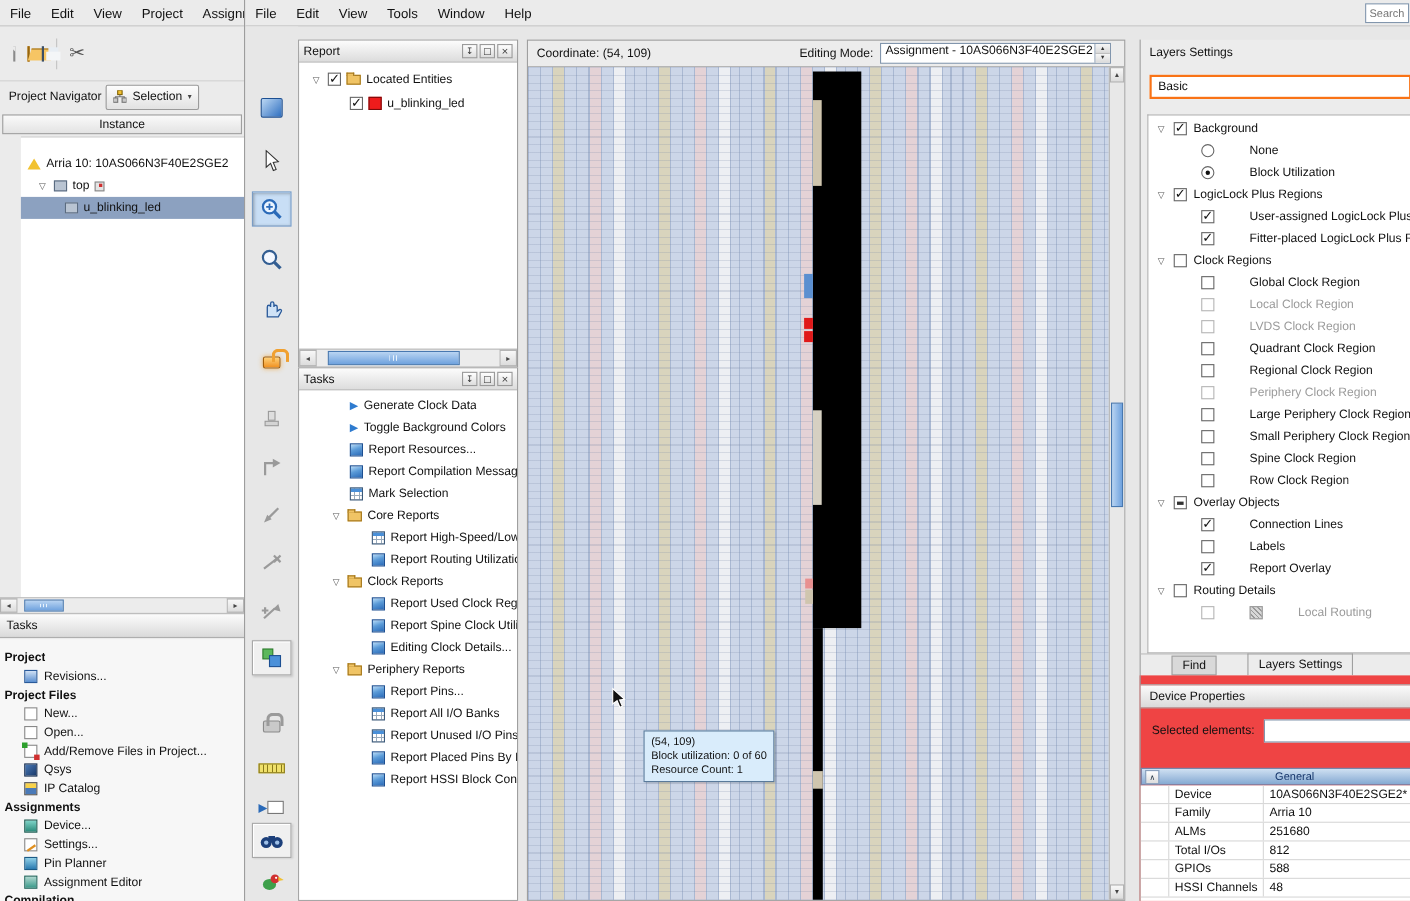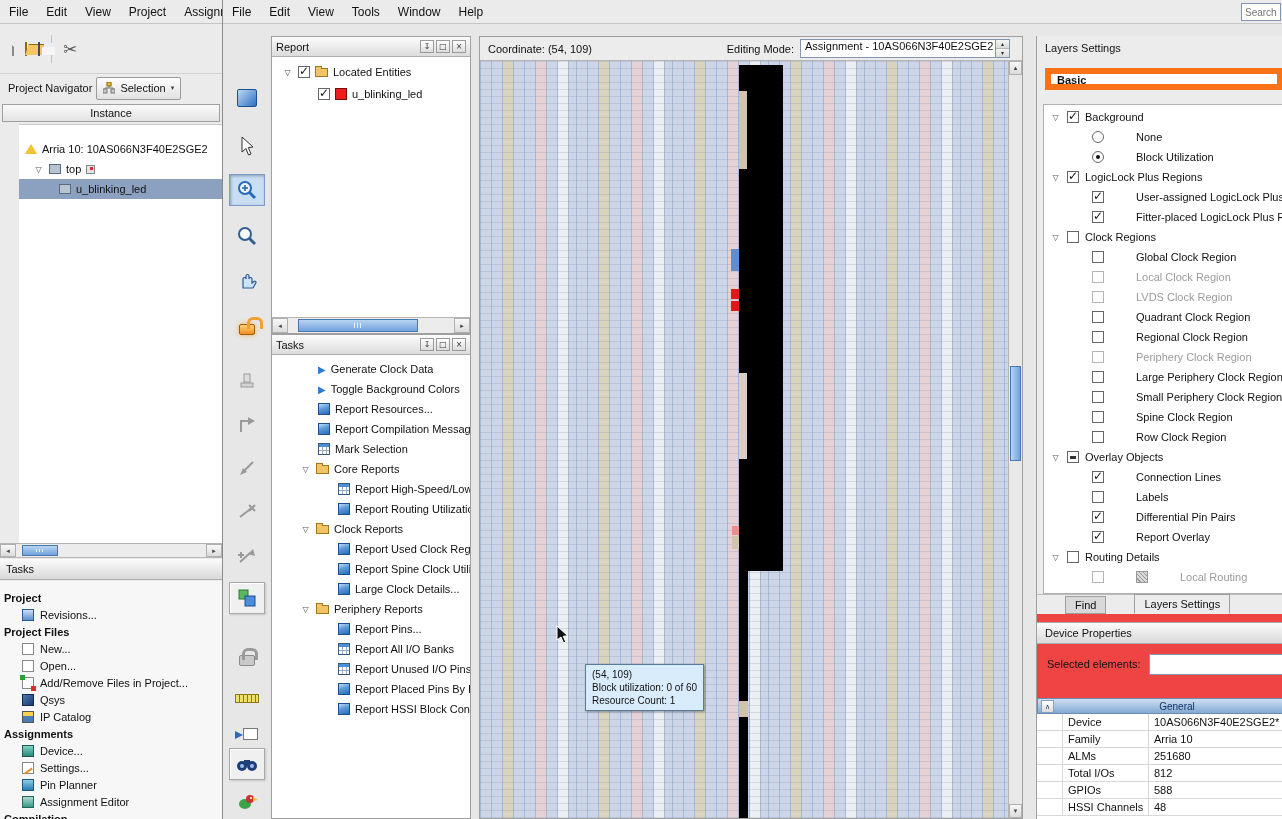--- a/index.html
+++ b/index.html
@@ -128,21 +128,21 @@
   .ov { position: absolute; }
   #tooltip { position: absolute; left: 105px; top: 603px; background: #d9ecfb; border: 1px solid #5a7a9a; padding: 3px 6px; font-size: 10px; line-height: 13px; white-space: nowrap; box-shadow: 1px 1px 2px rgba(0,0,0,.35); }
   #cursor { position: absolute; left: 76px; top: 564px; }
   #vscroll { position: absolute; right: 0; top: 24px; width: 14px; bottom: 0; background: #e8e8e8; border-left: 1px solid #b5b5b5; }
   .vbtn { position: absolute; left: 0; right: 0; height: 14px; display: flex; align-items: center; justify-content: center; font-size: 7px; color: #444; border: 1px solid #b0b0b0; background: linear-gradient(#f8f8f8, #dcdcdc); }
   .sb-thumbv { position: absolute; left: 1px; right: 1px; top: 305px; height: 95px; background: linear-gradient(90deg, #b9d4f2, #6fa2de); border: 1px solid #4878b0; }
 
   
   #layers-panel { position: absolute; left: 813px; top: 36px; width: 247px; height: 578px; background: #ececec; border-left: 1px solid #9f9f9f; }
   .lp-title { height: 24px; display: flex; align-items: center; padding: 0 8px; }
-  .preset-combo { position: absolute; left: 8px; top: 32px; right: 0; height: 22px; background: #fff; border: 6px solid #f97316; display: flex; padding-left: 6px; font-weight: bold; }
+  .preset-combo { position: absolute; left: 8px; top: 32px; right: 0; height: 22px; background: #fff; border: 2px solid #f97316; display: flex; align-items: center; padding-left: 6px; }
   #layers-tree { position: absolute; left: 6px; top: 68px; right: 0; bottom: 20px; background: #fff; border: 1px solid #b0b0b0; border-right: none; overflow: hidden; padding: 2px 0 0 4px; }
   .lrow { height: 20px; display: flex; align-items: center; gap: 6px; padding-left: 2px; white-space: nowrap; overflow: hidden; }
   .lrow.child { padding-left: 44px; gap: 32px; }
   .lrow.dis { color: #9b9b9b; }
   .lrow.dis .chk { border-color: #b5b5b5; }
   .lr-icon { width: 12px; height: 12px; background: #d8d8d8; border: 1px solid #999; background-image: repeating-linear-gradient(45deg, transparent 0 2px, #999 2px 3px); flex: 0 0 auto; }
   #lp-tabs { position: absolute; left: 0; bottom: 0; right: 0; height: 20px; display: flex; align-items: flex-end; border-top: 1px solid #bbb; }
   .tab { padding: 0 9px; border: 1px solid #9f9f9f; white-space: nowrap; margin-left: 28px; }
   .tab.inactive { background: #d9d9d9; height: 18px; line-height: 17px; }
   .tab.active { background: #ececec; height: 20px; line-height: 19px; border-bottom: 1px solid #ececec; }
@@ -466,21 +466,21 @@
         <div class="crow l2">
             <span class="tk-blue"></span>
             <span class="lbl">Report Used Clock Regio</span>
           </div>
         <div class="crow l2">
             <span class="tk-blue"></span>
             <span class="lbl">Report Spine Clock Utiliza</span>
           </div>
         <div class="crow l2">
             <span class="tk-blue"></span>
-            <span class="lbl">Large Clock Details...</span>
+            <span class="lbl">Editing Clock Details...</span>
           </div>
         <div class="crow l0">
             <span class="exp glyph">▽</span>
             <span class="folder"></span>
             <span class="lbl">Periphery Reports</span>
           </div>
         <div class="crow l2">
             <span class="tk-blue"></span>
             <span class="lbl">Report Pins...</span>
           </div>
@@ -629,24 +629,20 @@
         <div class="lrow child">
             <span class="chk on"></span>
             <span class="lbl">Connection Lines</span>
           </div>
         <div class="lrow child">
             <span class="chk"></span>
             <span class="lbl">Labels</span>
           </div>
         <div class="lrow child">
             <span class="chk on"></span>
-            <span class="lbl">Differential Pin Pairs</span>
-          </div>
-        <div class="lrow child">
-            <span class="chk on"></span>
             <span class="lbl">Report Overlay</span>
           </div>
         <div class="lrow">
             <span class="exp glyph">▽</span>
             <span class="chk"></span>
             <span class="lbl">Routing Details</span>
           </div>
         <div class="lrow child dis">
             <span class="chk"></span>
             <span class="lr-icon"></span>

